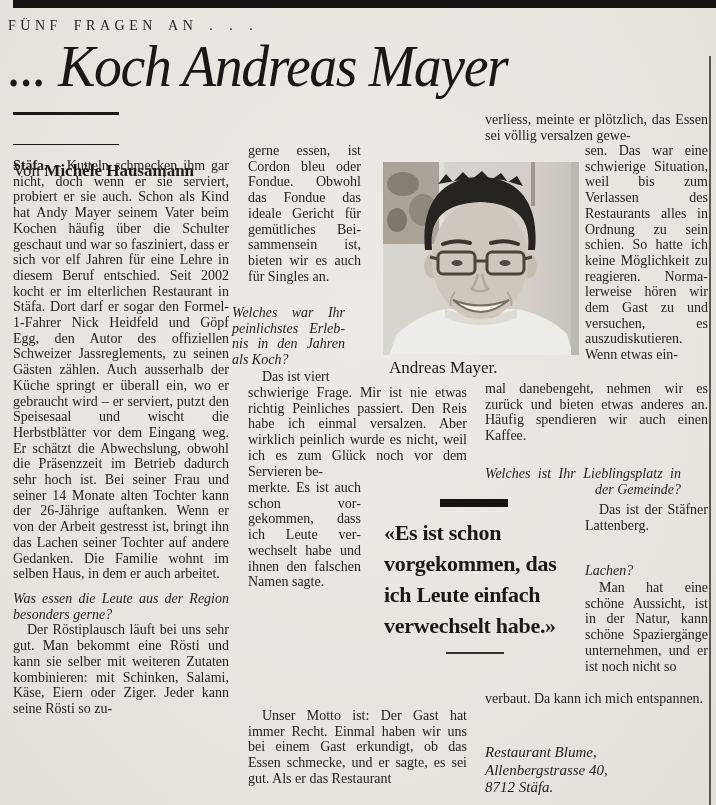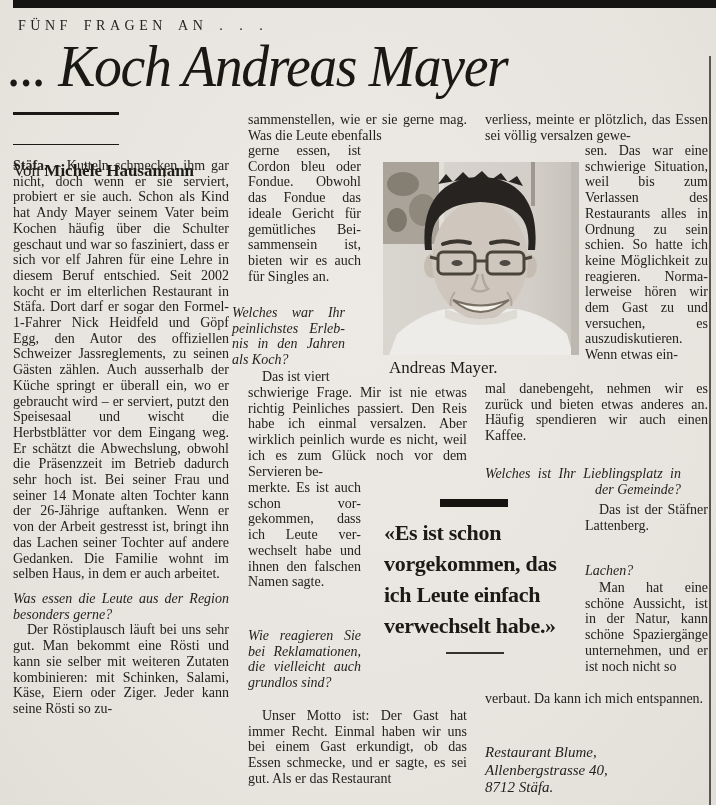--- a/index.html
+++ b/index.html
@@ -33,46 +33,44 @@
 </style>
 </head>
 <body>
 
 <div id="page">
 
   <div class="abs" style="left:13px;top:0;width:703px;height:8px;background:#161412;"></div>
 
   <div class="abs" style="left:709px;top:56px;width:2px;height:749px;background:#59564f;"></div>
 
-  <div id="kicker" class="abs" style="left:18px;top:18px;text-align:right;">FÜNF FRAGEN AN . . .</div>
+  <div id="kicker" class="abs" style="left:8px;top:18px;text-align:right;">FÜNF FRAGEN AN . . .</div>
 
   <div id="headline" class="abs" style="left:8px;top:36px;">... Koch Andreas Mayer</div>
 
   <div class="abs rule" style="left:13px;top:112px;width:106px;height:3px;"></div>
   <div id="byline" class="abs" style="left:13px;top:119px;">
     <span>Von</span>
     <span class="bold">Michèle Hausamann</span>
   </div>
   <div class="abs rule" style="left:13px;top:144px;width:106px;height:1px;"></div>
 
   <div class="abs" style="left:13px;top:158px;width:216px;">
     <div class="body-txt">
       <span class="bold">Stäfa.</span><span> – Kutteln schmecken ihm gar nicht, doch wenn er sie ser­viert, probiert er sie auch. Schon als Kind hat Andy Mayer seinem Vater beim Kochen häufig über die Schulter geschaut und war so fasziniert, dass er sich vor elf Jah­ren für eine Lehre in diesem Beruf entschied. Seit 2002 kocht er im elterlichen Restaurant in Stäfa. Dort darf er sogar den Formel-1-Fahrer Nick Heidfeld und Göpf Egg, den Autor des offiziellen Schweizer Jassreglements, zu sei­nen Gästen zählen. Auch ausser­halb der Küche springt er überall ein, wo er gebraucht wird – er ser­viert, putzt den Speisesaal und wischt die Herbstblätter vor dem Eingang weg. Er schätzt die Ab­wechslung, obwohl die Präsenz­zeit im Betrieb dadurch sehr hoch ist. Bei seiner Frau und seiner 14 Monate alten Tochter kann der 26-Jährige auftanken. Wenn er von der Arbeit gestresst ist, bringt ihn das Lachen seiner Tochter auf andere Gedanken. Die Familie wohnt im selben Haus, in dem er auch arbeitet.</span>
     </div>
     <div class="body-txt q" style="margin-top:9px;">Was essen die Leute aus der Region besonders gerne?</div>
     <div class="body-txt ind">Der Röstiplausch läuft bei uns sehr gut. Man bekommt eine Rösti und kann sie selber mit weiteren Zutaten kombinieren: mit Schin­ken, Salami, Käse, Eiern oder Zi­ger. Jeder kann seine Rösti so zu-</div>
   </div>
 
-  <div class="abs body-txt" style="left:248px;top:112px;width:219px;">sammenstellen, wie er sie gerne mag. Was die Leute ebenfalls</div>
   <div class="abs body-txt" style="left:248px;top:143px;width:113px;">gerne essen, ist Cordon bleu oder Fondue. Obwohl das Fondue das ideale Gericht für gemütliches Bei­sammensein ist, bieten wir es auch für Singles an.</div>
   <div class="abs body-txt q" style="left:232px;top:305px;width:113px;">Welches war Ihr peinlichstes Erleb­nis in den Jahren als Koch?</div>
   <div class="abs body-txt ind" style="left:248px;top:369px;width:113px;">Das ist viert</div>
   <div class="abs body-txt" style="left:248px;top:385px;width:219px;">schwierige Frage. Mir ist nie et­was richtig Peinliches passiert. Den Reis habe ich einmal versal­zen. Aber wirklich peinlich wurde es nicht, weil ich es zum Glück noch vor dem Servieren be-</div>
   <div class="abs body-txt" style="left:248px;top:480px;width:113px;">merkte. Es ist auch schon vor­gekommen, dass ich Leute ver­wechselt habe und ihnen den falschen Namen sagte.</div>
-  <div class="abs body-txt q" style="left:248px;top:628px;width:113px;">Wie reagieren Sie bei Reklamatio­nen, die vielleicht auch grundlos sind?</div>
   <div class="abs body-txt ind" style="left:248px;top:708px;width:219px;">Unser Motto ist: Der Gast hat immer Recht. Einmal haben wir uns bei einem Gast erkundigt, ob das Essen schmecke, und er sagte, es sei gut. Als er das Restaurant</div>
 
   <div class="abs" style="left:383px;top:162px;width:196px;height:193px;">
     <svg width="196" height="193" viewBox="0 0 196 193" xmlns="http://www.w3.org/2000/svg">
       <defs>
         <linearGradient id="pbg" x1="0" y1="0" x2="1" y2="0">
           <stop offset="0" stop-color="#d9d5cf"></stop>
             <stop offset="0.75" stop-color="#d3cfc8"></stop>
             <stop offset="1" stop-color="#c6c2ba"></stop>
         </linearGradient>

